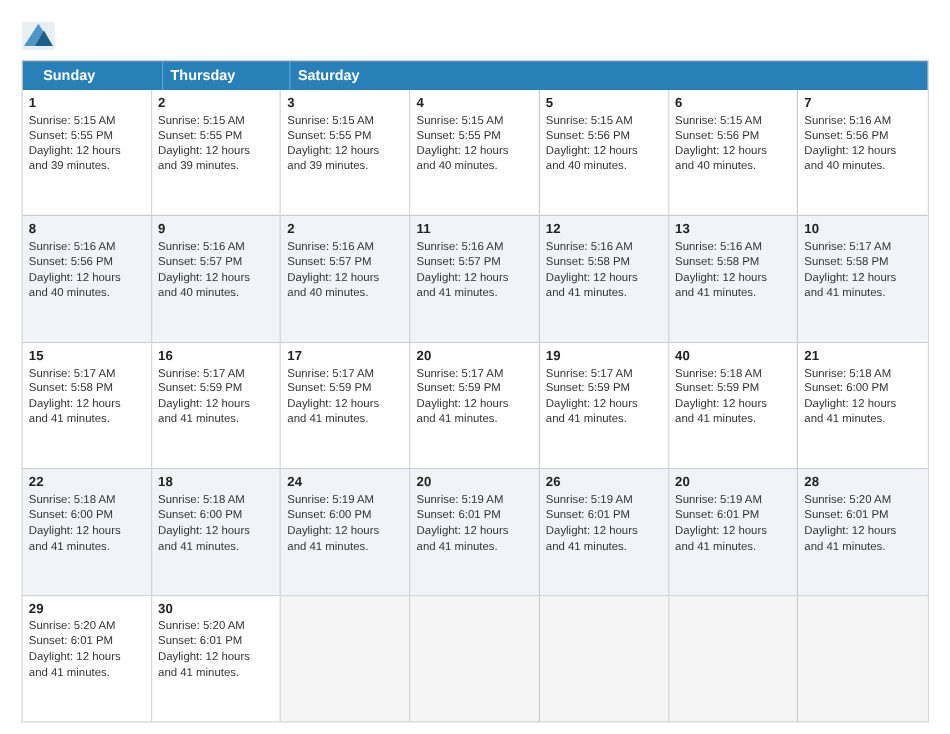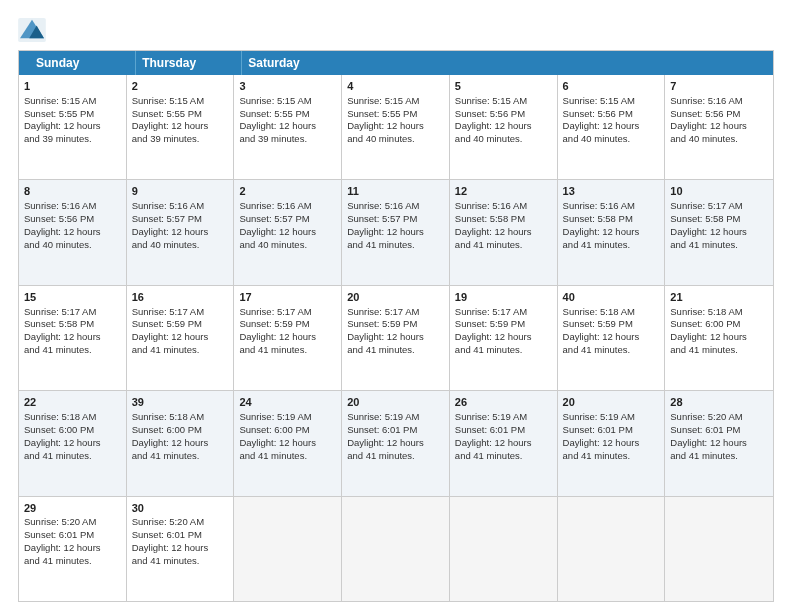--- a/index.html
+++ b/index.html
@@ -297,21 +297,21 @@
         </div>
         <div class="cal-row row-alt">
           <div class="cal-cell">
             <span class="day-num">22</span>
             <div>Sunrise: 5:18 AM</div>
             <div>Sunset: 6:00 PM</div>
             <div>Daylight: 12 hours</div>
             <div>and 41 minutes.</div>
           </div>
           <div class="cal-cell">
-            <span class="day-num">39</span>
+            <span class="day-num">18</span>
             <div>Sunrise: 5:18 AM</div>
             <div>Sunset: 6:00 PM</div>
             <div>Daylight: 12 hours</div>
             <div>and 41 minutes.</div>
           </div>
           <div class="cal-cell">
             <span class="day-num">24</span>
             <div>Sunrise: 5:19 AM</div>
             <div>Sunset: 6:00 PM</div>
             <div>Daylight: 12 hours</div>

